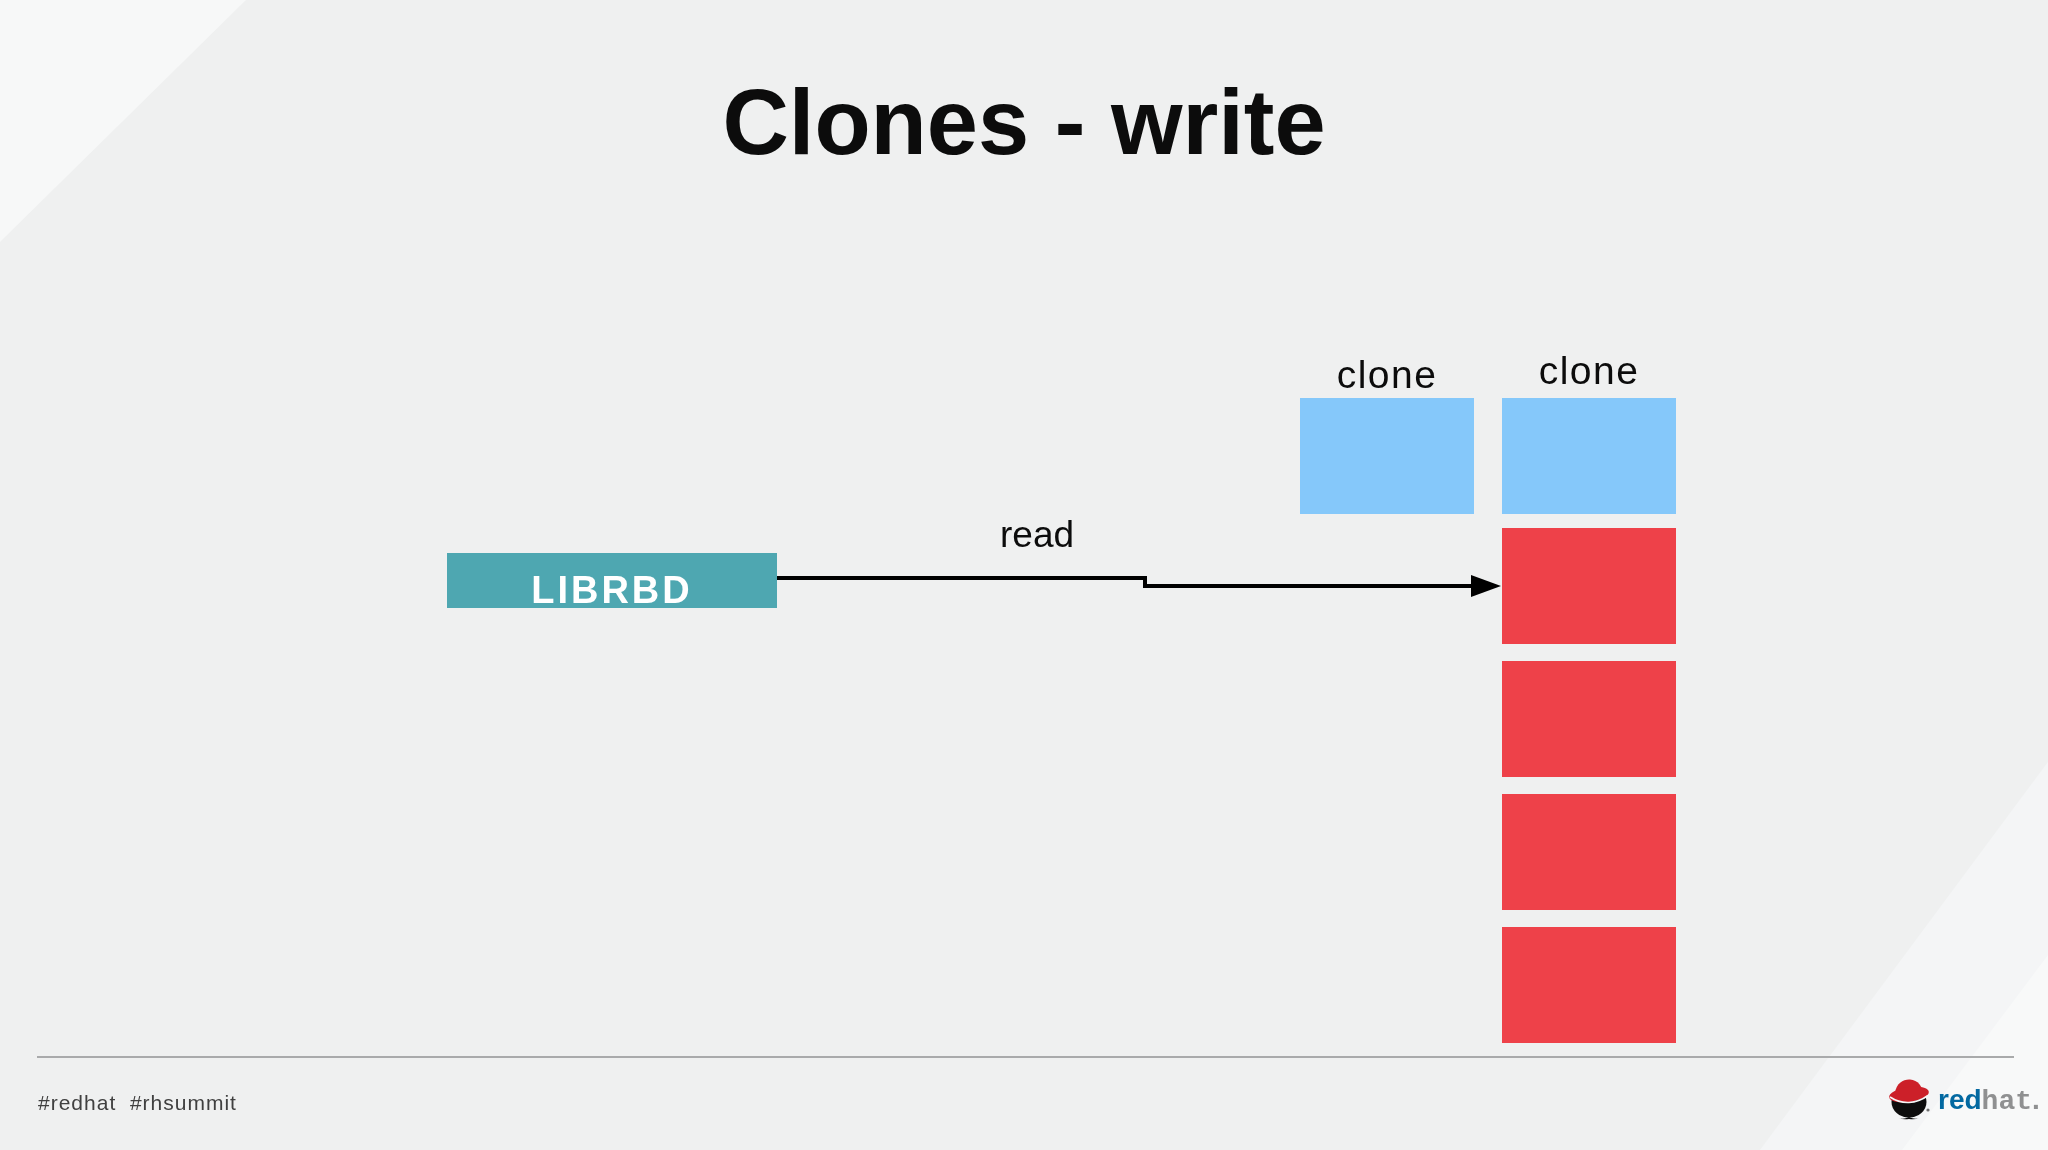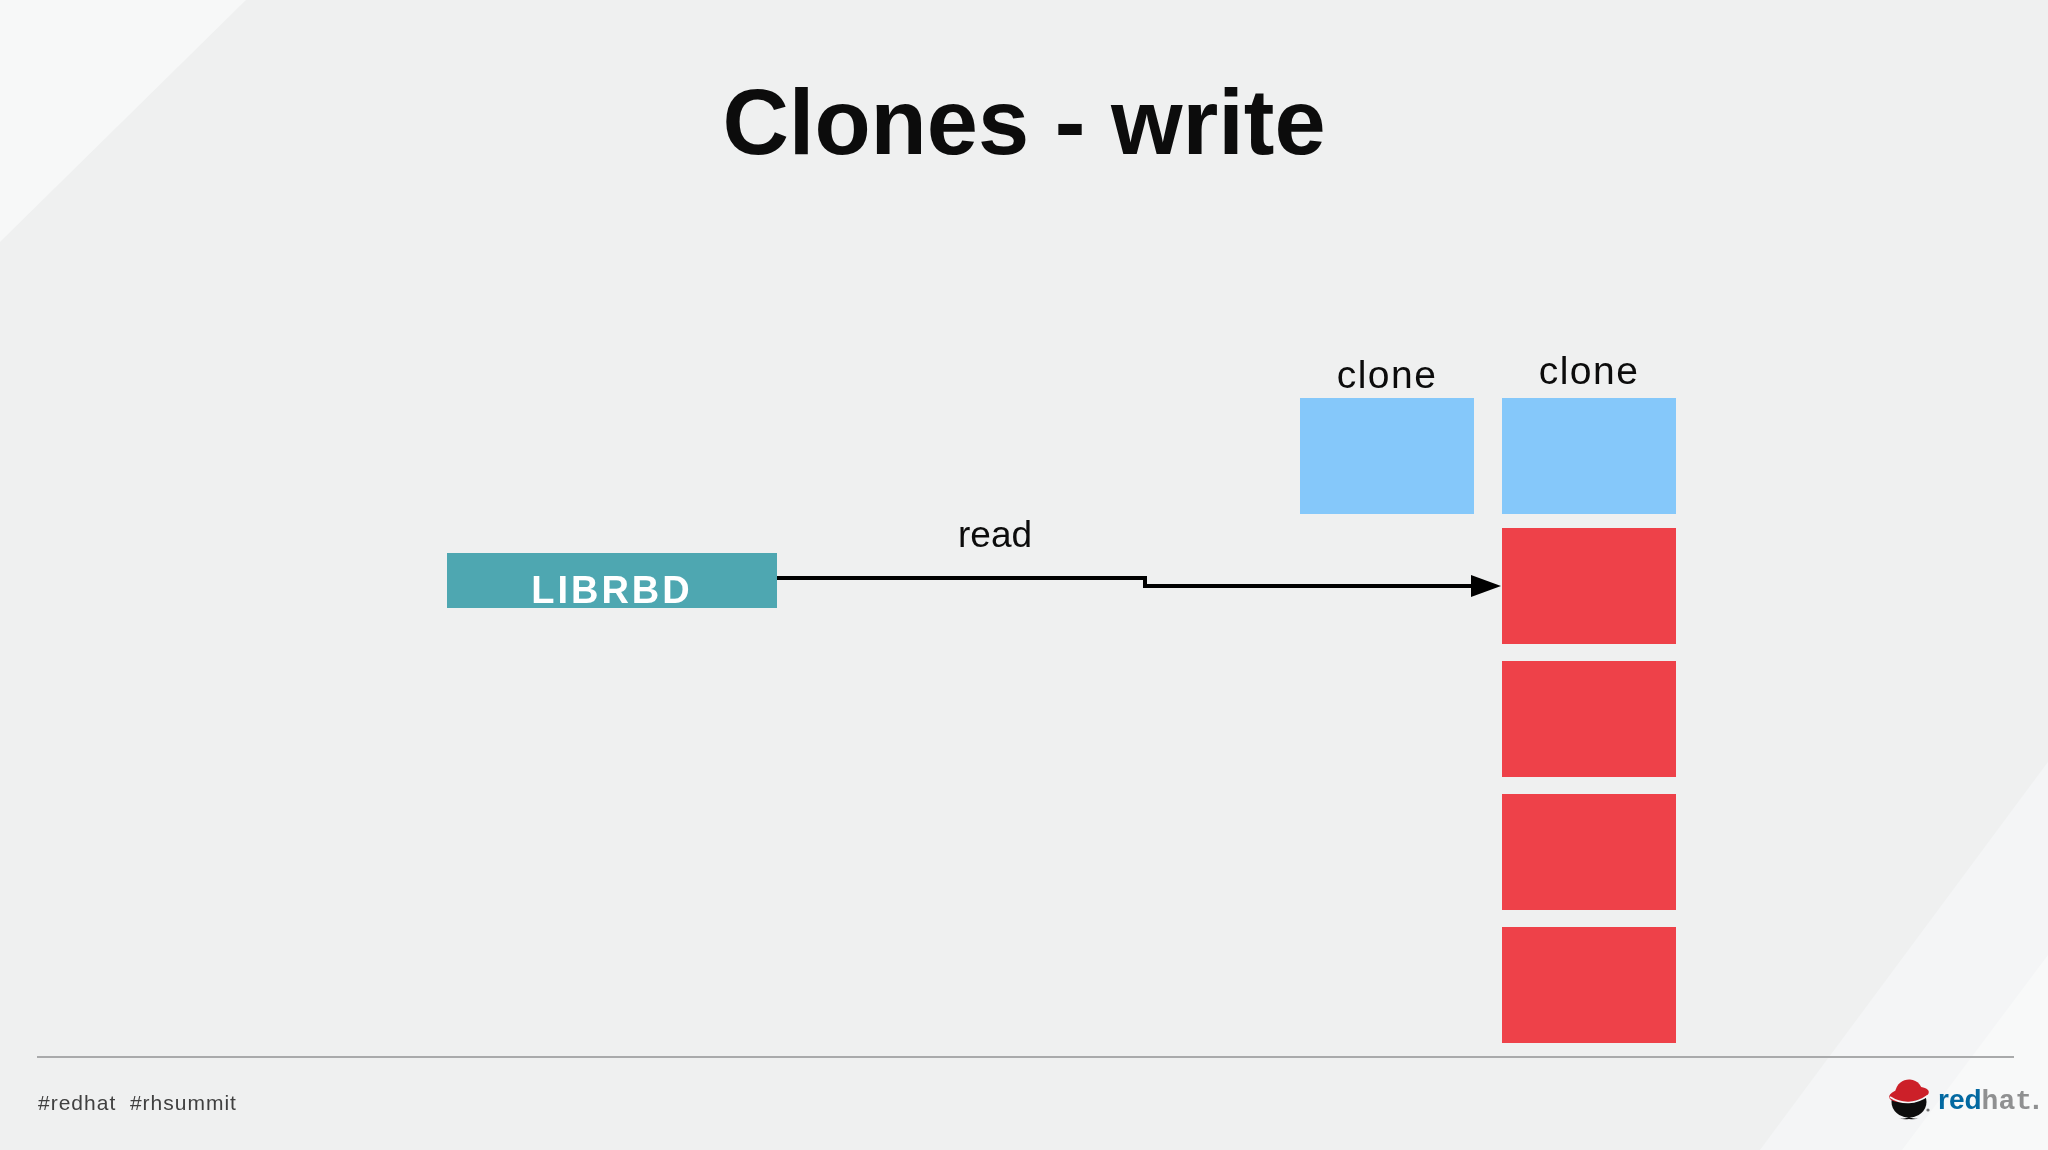--- a/index.html
+++ b/index.html
@@ -22,21 +22,21 @@
     background:var(--teal,#4ea7b1);
     display:flex;align-items:center;justify-content:center;
   }
   .librbd span{
     color:#fff;font-weight:700;font-size:38px;letter-spacing:3px;margin-top:20px;
   }
   .diagram-label{
     position:absolute;color:var(--ink,#0c0c0c);
     font-size:39px;line-height:1;letter-spacing:1.5px;
   }
-  .read-label{left:958px;top:516px;font-size:37px;letter-spacing:0;}
+  .read-label{left:1000px;top:516px;font-size:37px;letter-spacing:0;}
   .clone-label{left:1300px;top:355px;width:174px;text-align:center;}
   .parent-label{left:1502px;top:351px;width:174px;text-align:center;}
   .arrow-svg{position:absolute;inset:0;width:100%;height:100%;pointer-events:none;}
   .arrow-line{stroke:var(--arrow,#000);stroke-width:4;fill:none;}
   .arrow-head{fill:var(--arrow,#000);stroke:none;}
   .box{position:absolute;width:174px;height:116px;}
   .blue{background:var(--blue,#85c8fa);}
   .clone-box{left:1300px;top:398px;}
   .parent-head-box{left:1502px;top:398px;}
   .red-stack{position:absolute;left:1502px;top:528px;width:174px;}

